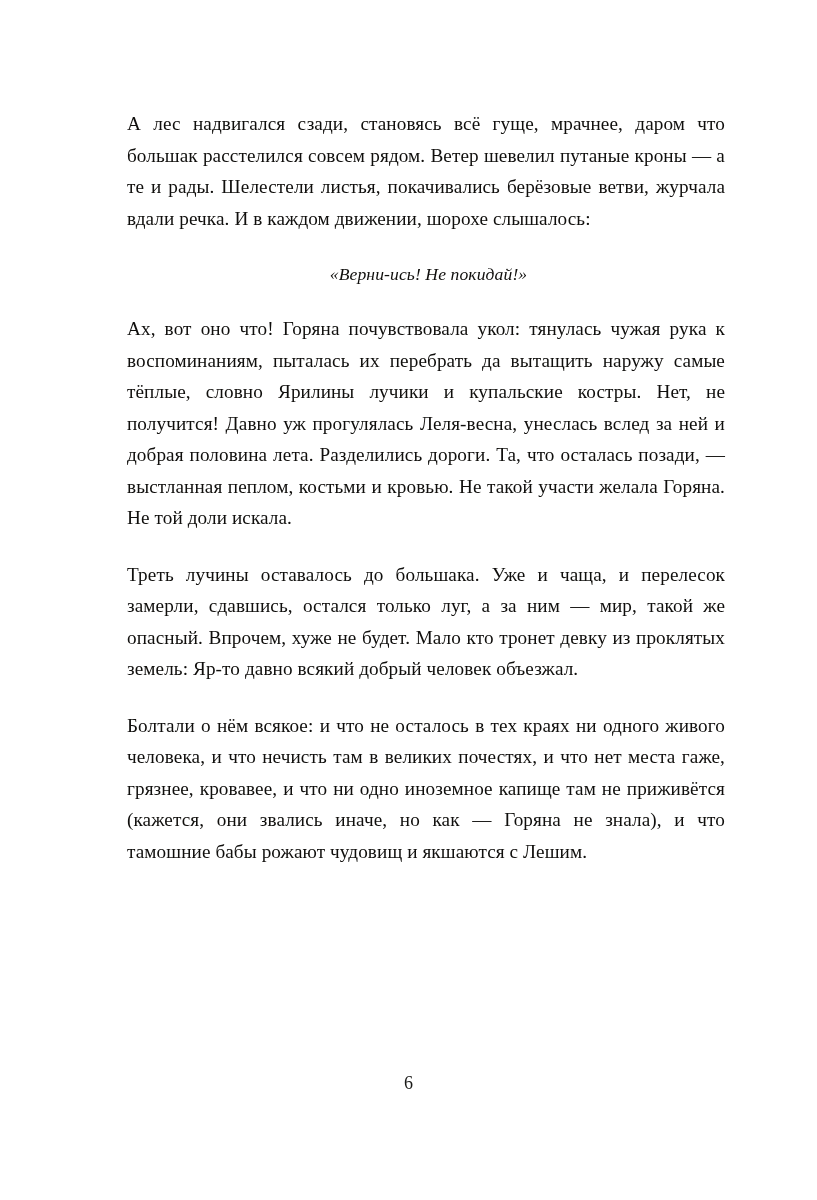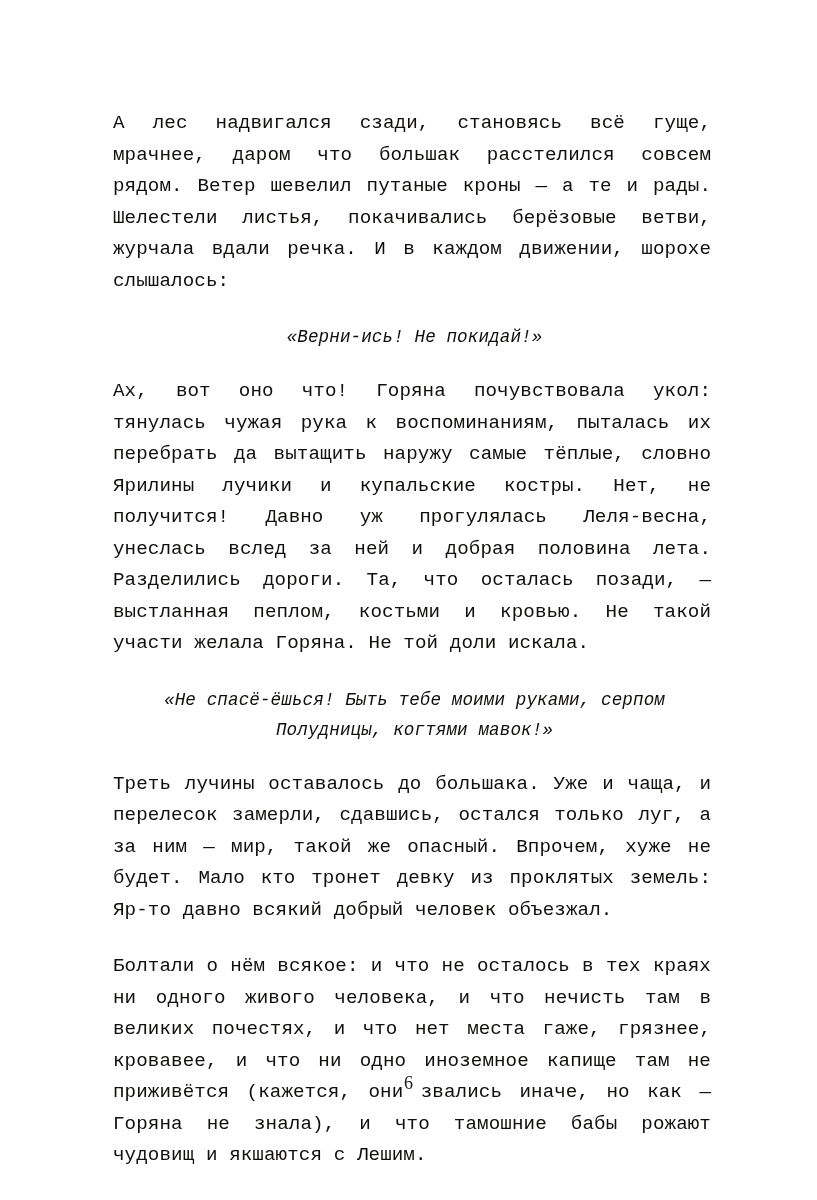--- a/index.html
+++ b/index.html
@@ -15,24 +15,23 @@
     overflow: hidden;
   }
   .page {
     position: relative;
     width: 817px;
     height: 1200px;
     box-sizing: border-box;
   }
   .text-column {
     position: absolute;
-    left: 113px;
+    left: 127px;
     top: 108px;
     width: 598px;
-    font-family: Liberation Mono, monospace;
   }
   p {
     margin: 0 0 25px 0;
     font-size: 19.2px;
     line-height: 31.5px;
     text-align: justify;
     text-justify: inter-word;
     letter-spacing: 0.1px;
   }
   p:last-child {
@@ -57,18 +56,17 @@
   }
 </style>
 </head>
 <body>
 
 <div class="page">
   <div class="text-column">
     <p>А лес надвигался сзади, становясь всё гуще, мрачнее, даром что большак расстелился совсем рядом. Ветер шевелил путаные кроны — а те и рады. Шелестели листья, покачивались берёзовые ветви, журчала вдали речка. И в каждом движении, шорохе слышалось:</p>
     <p class="quote">«Верни-ись! Не покидай!»</p>
     <p>Ах, вот оно что! Горяна почувствовала укол: тянулась чужая рука к воспоминаниям, пыталась их перебрать да вытащить наружу самые тёплые, словно Ярилины лучики и купальские костры. Нет, не получится! Давно уж прогулялась Леля-весна, унеслась вслед за ней и добрая половина лета. Разделились дороги. Та, что осталась позади, — выстланная пеплом, костьми и кровью. Не такой участи желала Горяна. Не той доли искала.</p>
-    <p class="quote">«Не спасё-ёшься! Быть тебе моими руками, серпом Полудницы, когтями мавок!»</p>
     <p>Треть лучины оставалось до большака. Уже и чаща, и перелесок замерли, сдавшись, остался только луг, а за ним — мир, такой же опасный. Впрочем, хуже не будет. Мало кто тронет девку из проклятых земель: Яр-то давно всякий добрый человек объезжал.</p>
     <p>Болтали о нём всякое: и что не осталось в тех краях ни одного живого человека, и что нечисть там в великих почестях, и что нет места гаже, грязнее, кровавее, и что ни одно иноземное капище там не приживётся (кажется, они звались иначе, но как — Горяна не знала), и что тамошние бабы рожают чудовищ и якшаются с Лешим.</p>
   </div>
   <div class="folio">6</div>
 </div>
 
 </body></html>

